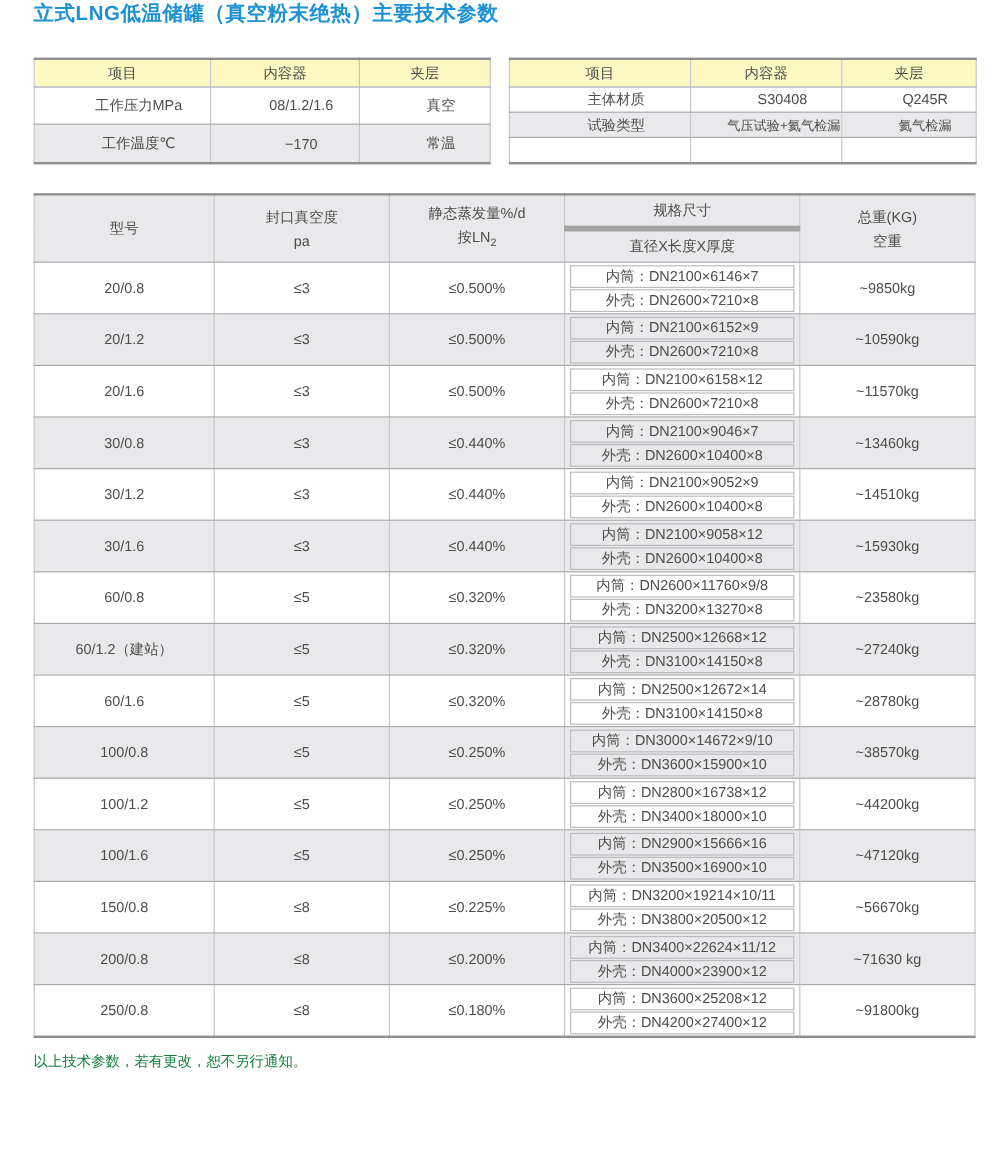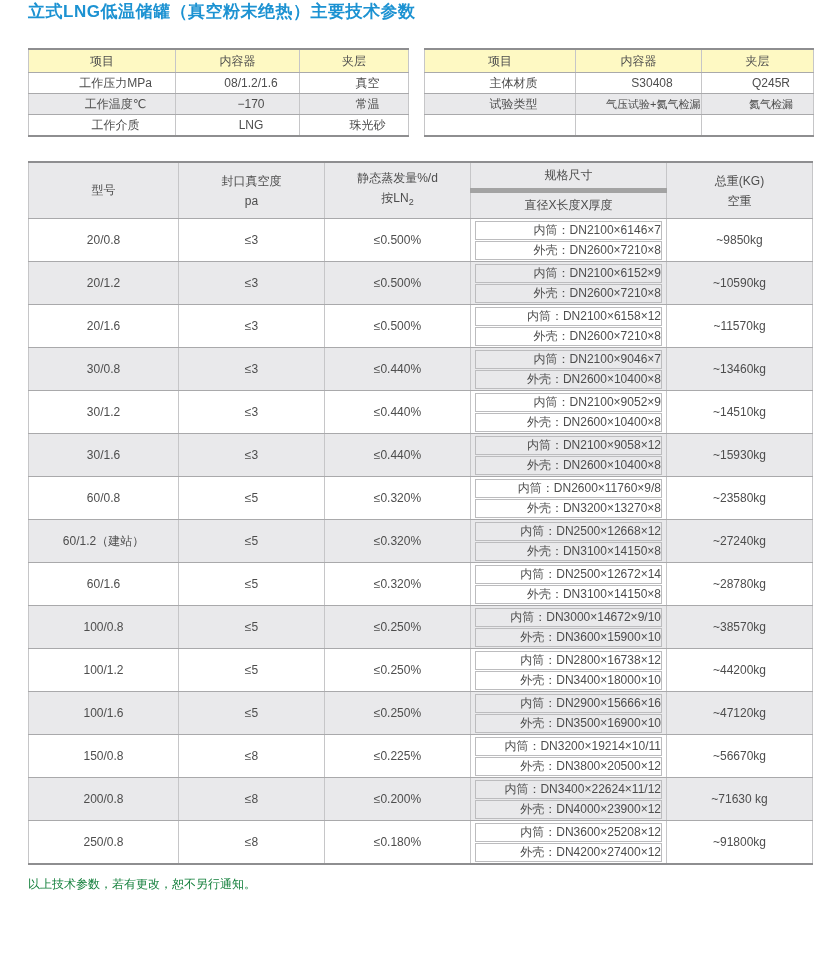--- a/index.html
+++ b/index.html
@@ -41,21 +41,21 @@
   .stable thead th{background:#e9e9eb;}
   .stable thead{border-bottom:1px solid #9d9d9f;}
   .stable thead th div{line-height:20px;}
   .stable th.sizeTop{height:23px;border-bottom:5px solid #a3a3a3;}
   .stable th.sizeBot{height:23px;}
   .stable tbody td{height:42px;padding:0 4px;}
   .stable tbody tr:nth-child(even){background:#e9e9eb;}
   .stable td.c-size{padding:0;}
   .subcell{
     height:17px;line-height:17px;margin:1px 4px;border:1px solid #bcbcbe;
-    text-align:right;white-space:nowrap;overflow:hidden;
+    text-align:center;white-space:nowrap;overflow:hidden;
   }
   sub{font-size:9px;}
 
   .note{font-size:12px;color:#15803d;margin:11px 0 0 0;}
 </style>
 </head>
 <body>
 
 <div class="page">
 
@@ -78,25 +78,20 @@
       <tbody>
         <tr>
           <td>工作压力MPa</td>
           <td>08/1.2/1.6</td>
           <td>真空</td>
         </tr>
         <tr>
           <td>工作温度℃</td>
           <td>−170</td>
           <td>常温</td>
-        </tr>
-        <tr>
-          <td>工作介质</td>
-          <td>LNG</td>
-          <td>珠光砂</td>
         </tr>
       </tbody>
     </table>
 
     <table class="ptable pr">
       <colgroup>
           <col style="width:151px">
           <col style="width:126px">
           <col style="width:112px">
         </colgroup>

